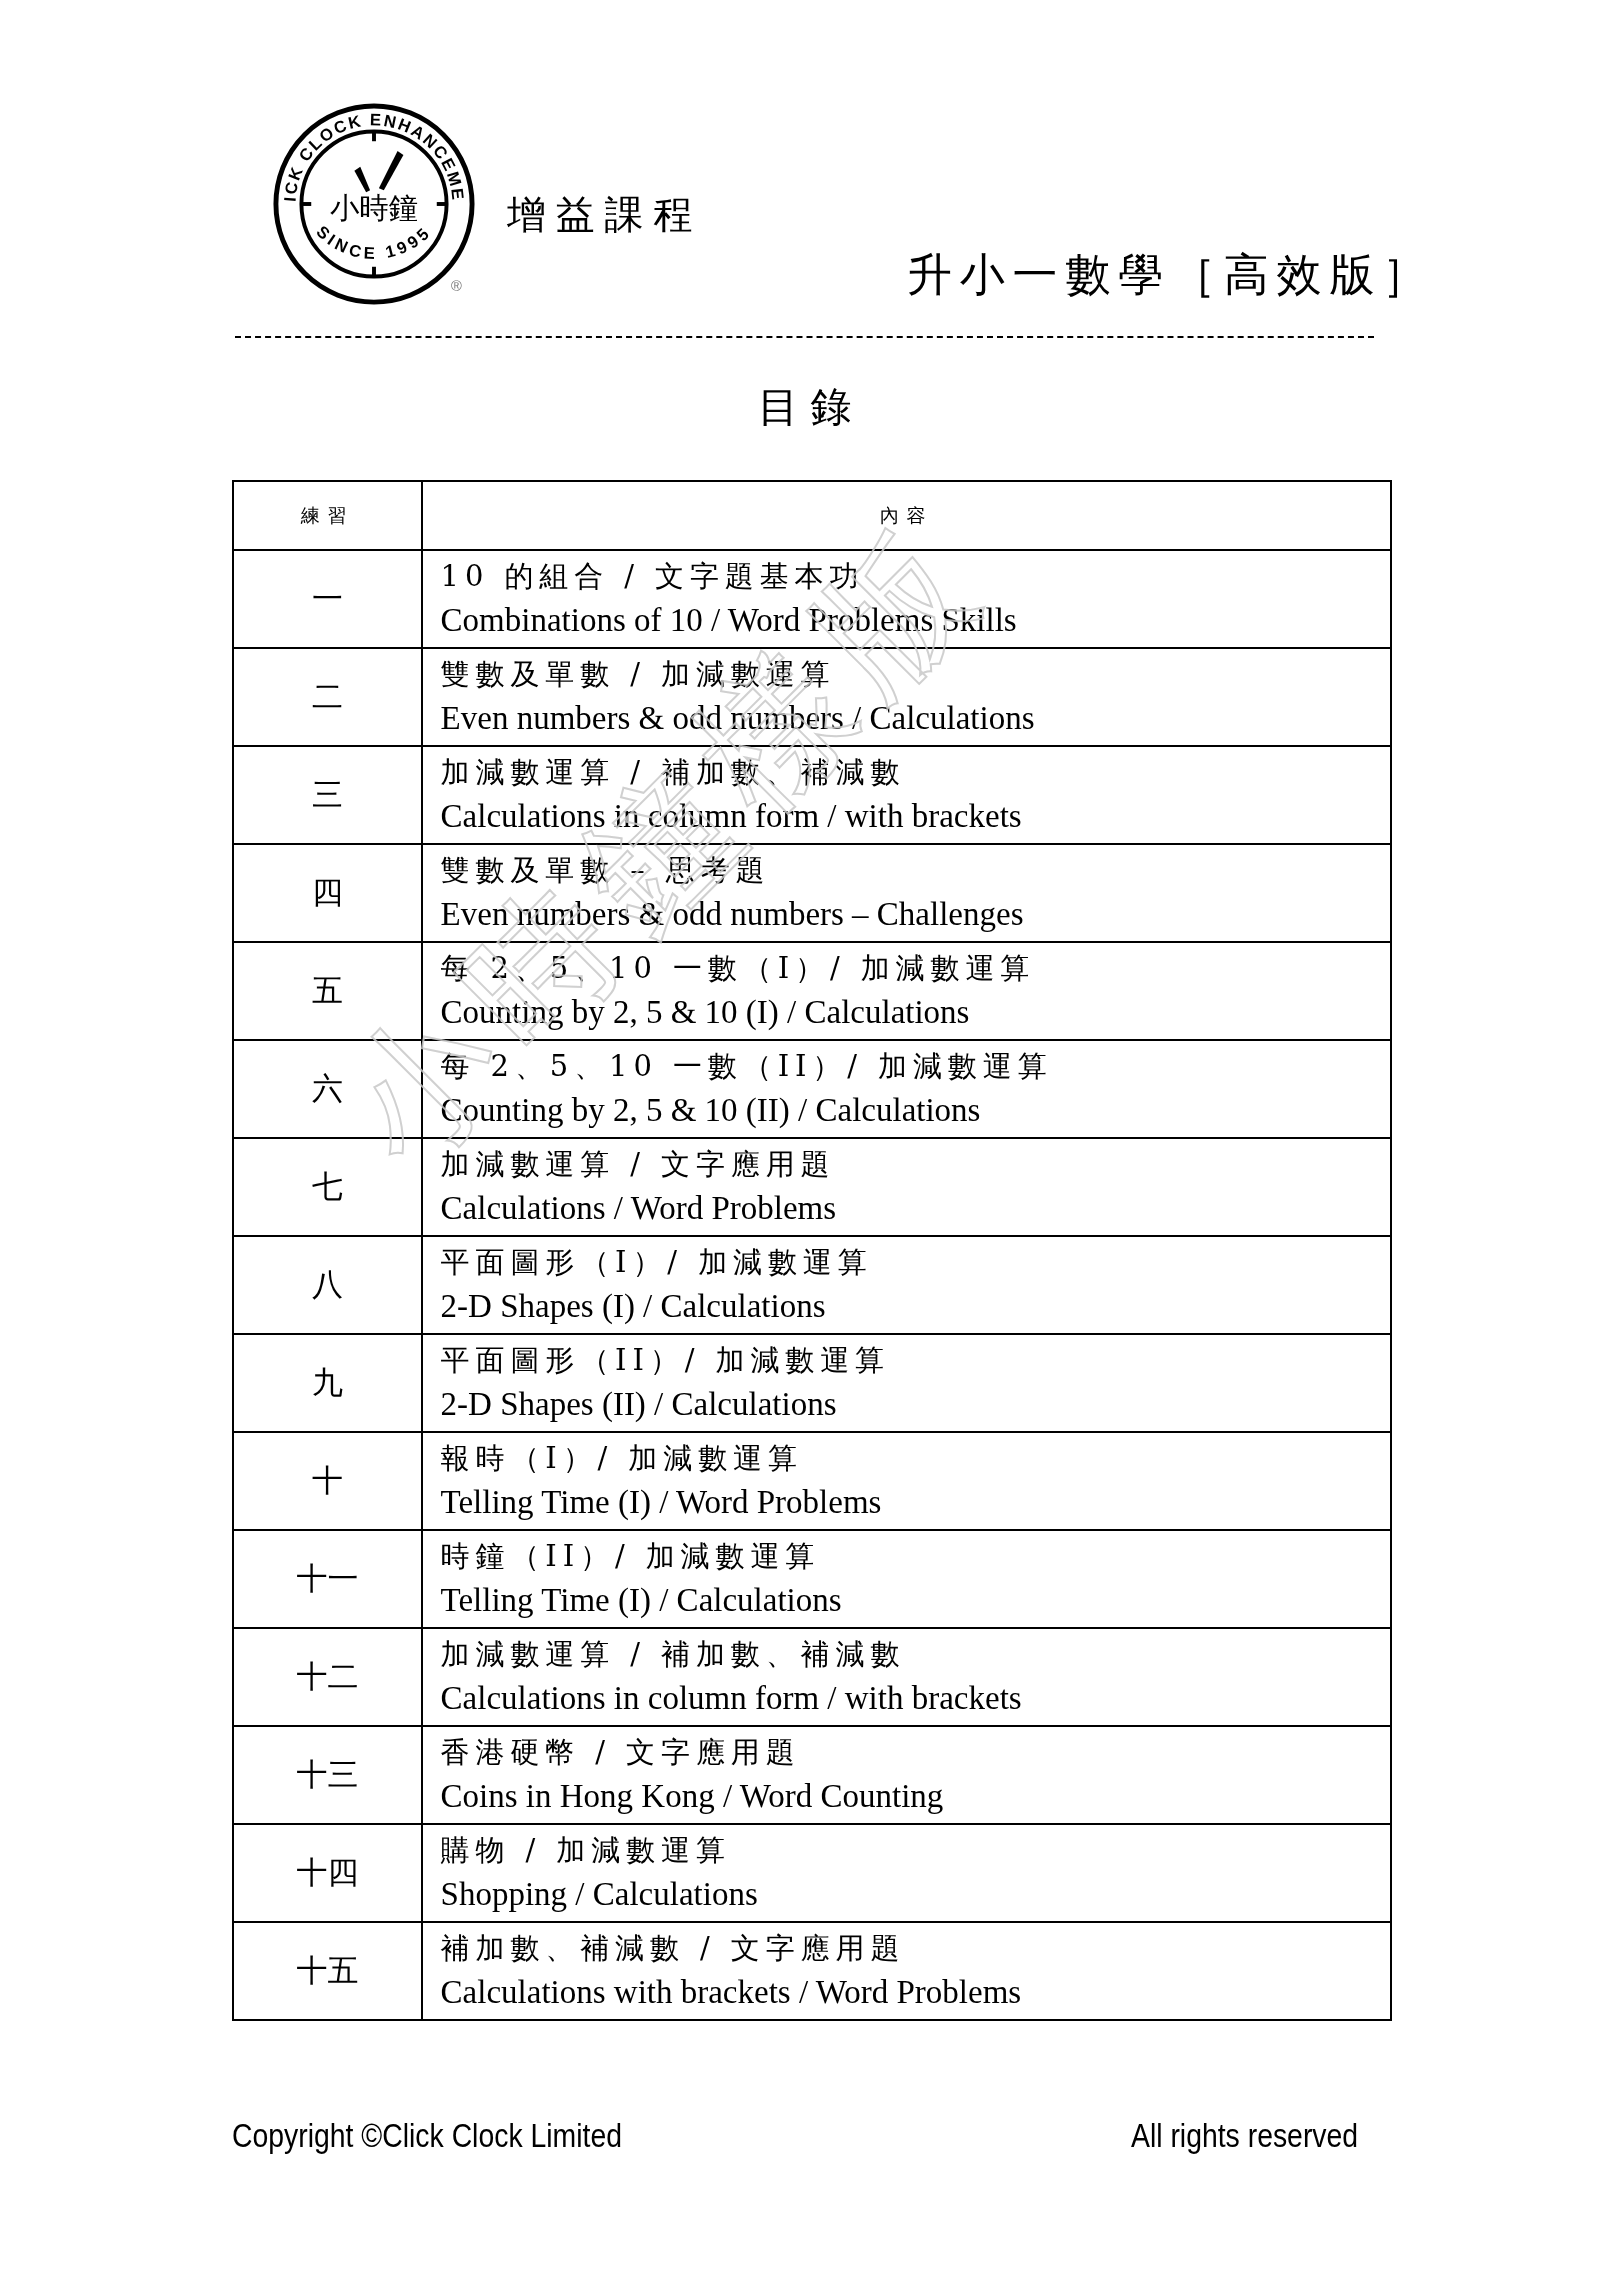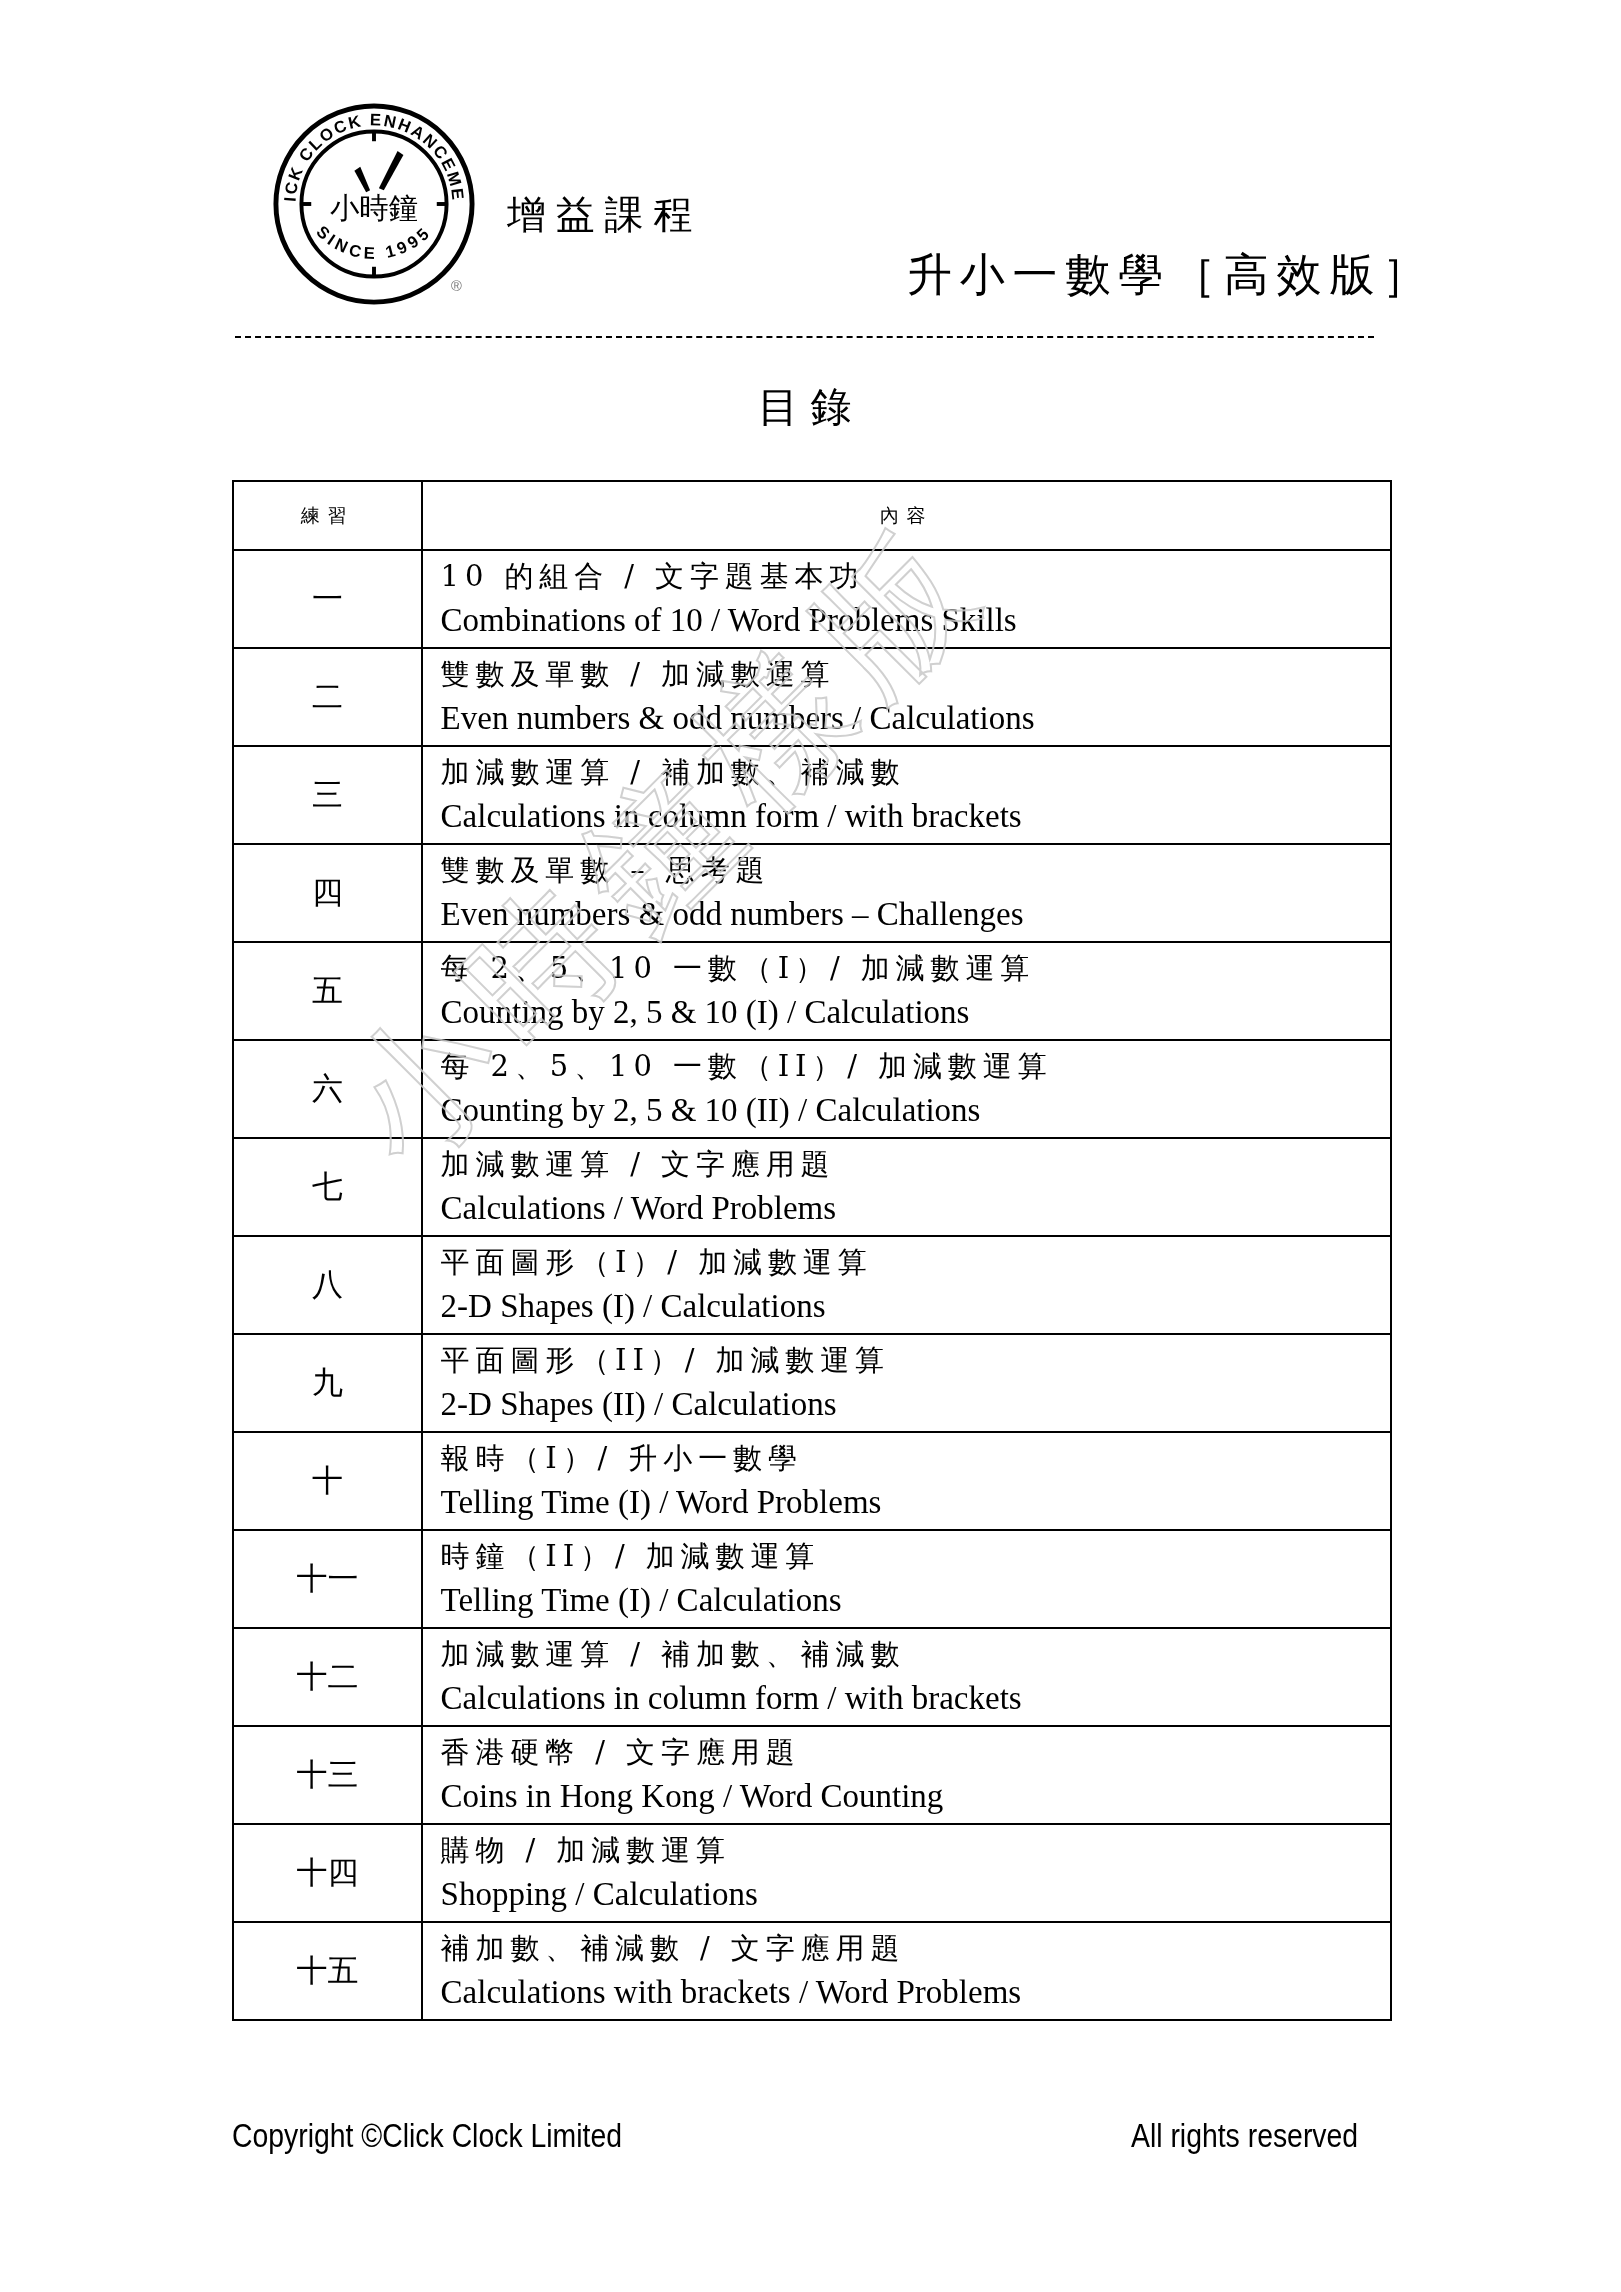--- a/index.html
+++ b/index.html
@@ -153,21 +153,21 @@
       <tr>
         <td class="num-cell">九</td>
         <td class="content-cell">
           <div class="zh">平面圖形（II）/ 加減數運算</div>
           <div class="en">2-D Shapes (II) / Calculations</div>
         </td>
       </tr>
       <tr>
         <td class="num-cell">十</td>
         <td class="content-cell">
-          <div class="zh">報時（I）/ 升小一數學</div>
+          <div class="zh">報時（I）/ 加減數運算</div>
           <div class="en">Telling Time (I) / Word Problems</div>
         </td>
       </tr>
       <tr>
         <td class="num-cell">十一</td>
         <td class="content-cell">
           <div class="zh">時鐘（II）/ 加減數運算</div>
           <div class="en">Telling Time (I) / Calculations</div>
         </td>
       </tr>

